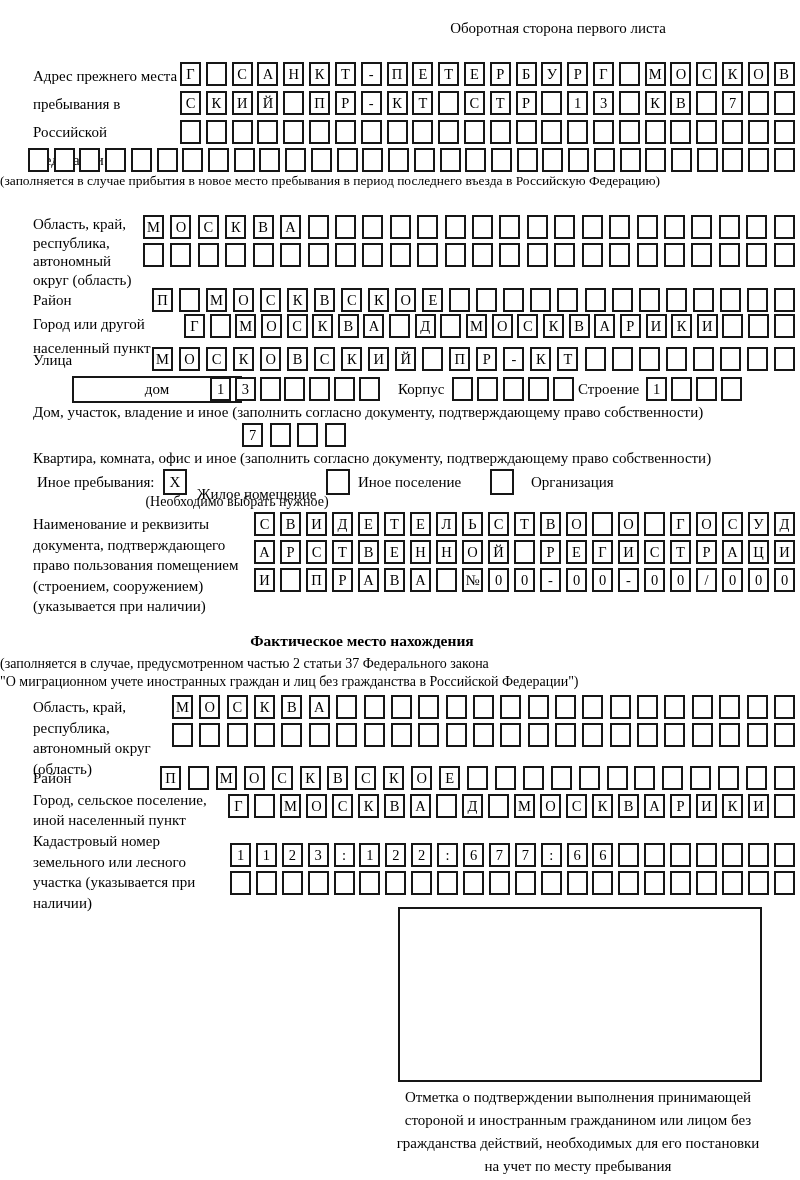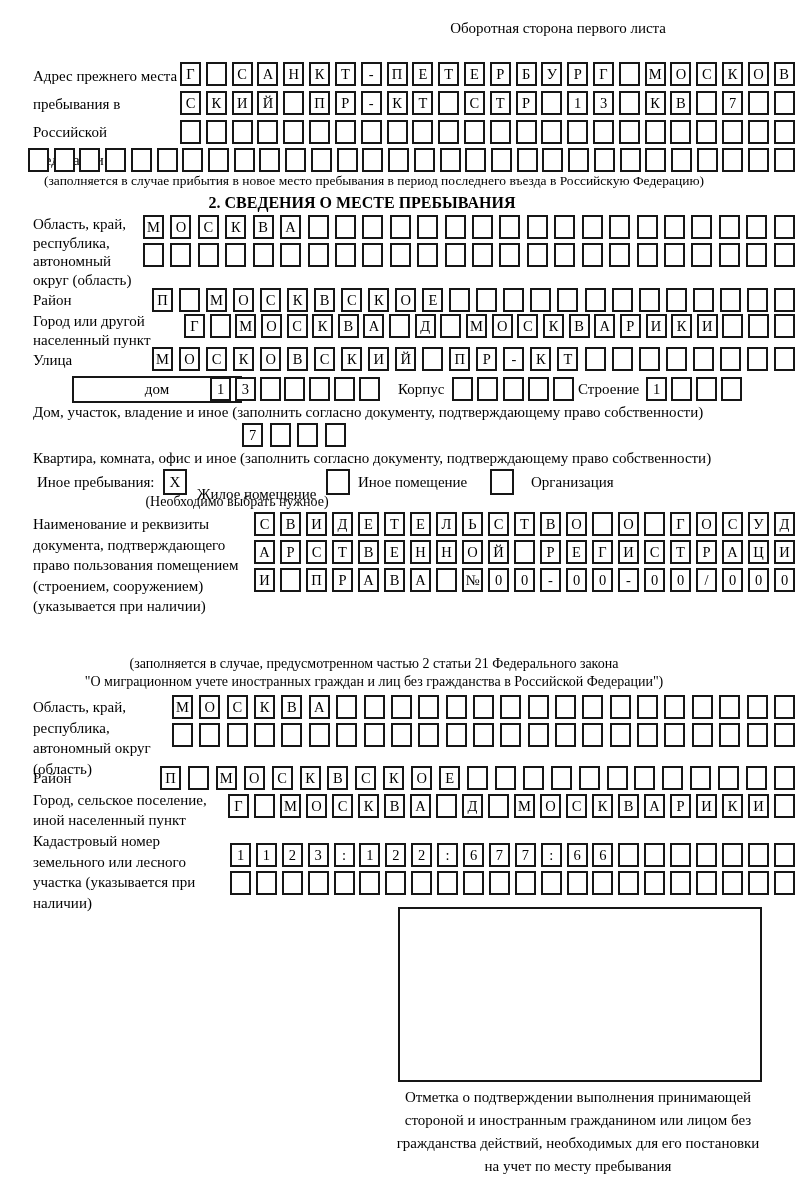--- a/index.html
+++ b/index.html
@@ -8,21 +8,21 @@
   .page{position:relative;width:724px;height:1180px;background:#fff;}
   .abs{position:absolute;}
   .lbl{font-size:15px;line-height:21px;}
   .grid{position:absolute;display:flex;justify-content:space-between;}
   .cell{box-sizing:border-box;width:21px;height:24px;border:2px solid #161616;
         display:flex;align-items:center;justify-content:center;
         font-size:14.5px;background:#fff;}
   .labelbox{box-sizing:border-box;border:2px solid #161616;height:27px;
         display:flex;align-items:center;justify-content:center;font-size:15px;}
   .title{font-weight:bold;text-align:center;width:100%;}
-  .note{text-align:center;width:100%;margin-left:12px;}
+  .note{width:100%;}
   .checkbox{box-sizing:border-box;width:24px;height:26px;border:2px solid #161616;
         display:flex;align-items:center;justify-content:center;font-size:15px;}
   .caption{font-size:15px;}
 </style>
 </head>
 <body>
 
 <div class="page">
 
   <div class="abs" style="top:20px;right:58px;font-size:15px;">Оборотная сторона первого листа</div>
@@ -133,21 +133,20 @@
       <div class="cell"></div>
       <div class="cell"></div>
       <div class="cell"></div>
       <div class="cell"></div>
       <div class="cell"></div>
       <div class="cell"></div>
       <div class="cell"></div>
     </div>
   <div class="abs note" style="top:173px;font-size:13.5px;">(заполняется в случае прибытия в новое место пребывания в период последнего въезда в Российскую Федерацию)</div>
 
-  <div class="abs title" style="top:194px;font-size:16px;">2. СВЕДЕНИЯ О МЕСТЕ ПРЕБЫВАНИЯ</div>
 
   <div class="abs lbl" style="left:33px;top:215px;width:112px;line-height:18.5px;">Область, край, республика, автономный округ (область)</div>
   <div class="grid" style="left:143px;top:215px;width:652px;">
       <div class="cell">М</div>
       <div class="cell">О</div>
       <div class="cell">С</div>
       <div class="cell">К</div>
       <div class="cell">В</div>
       <div class="cell">А</div>
       <div class="cell"></div>
@@ -217,21 +216,21 @@
       <div class="cell"></div>
       <div class="cell"></div>
       <div class="cell"></div>
       <div class="cell"></div>
       <div class="cell"></div>
       <div class="cell"></div>
       <div class="cell"></div>
       <div class="cell"></div>
     </div>
 
-  <div class="abs lbl" style="left:33px;top:312px;width:155px;line-height:19px;">Город или другой населенный пункт</div>
+  <div class="abs lbl" style="left:33px;top:312px;width:155px;line-height:24px;">Город или другой населенный пункт</div>
   <div class="grid" style="left:184px;top:314px;width:611px;">
       <div class="cell">Г</div>
       <div class="cell"></div>
       <div class="cell">М</div>
       <div class="cell">О</div>
       <div class="cell">С</div>
       <div class="cell">К</div>
       <div class="cell">В</div>
       <div class="cell">А</div>
       <div class="cell"></div>
@@ -312,21 +311,21 @@
       <div class="cell"></div>
       <div class="cell"></div>
       <div class="cell"></div>
     </div>
   <div class="abs caption" style="left:33px;top:450px;">Квартира, комната, офис и иное (заполнить согласно документу, подтверждающему право собственности)</div>
 
   <div class="abs lbl" style="left:37px;top:472px;">Иное пребывания:</div>
   <div class="checkbox abs" style="left:163px;top:469px;">X</div>
   <div class="abs lbl" style="left:197px;top:472px;margin-top:12px;">Жилое помещение</div>
   <div class="checkbox abs" style="left:326px;top:469px;"></div>
-  <div class="abs lbl" style="left:358px;top:472px;">Иное помещение</div>
+  <div class="abs lbl" style="left:358px;top:472px;">Иное поселение</div>
   <div class="checkbox abs" style="left:490px;top:469px;"></div>
   <div class="abs lbl" style="left:531px;top:472px;">Организация</div>
   <div class="abs" style="left:112px;top:494px;width:250px;text-align:center;font-size:14px;">(Необходимо выбрать нужное)</div>
 
   <div class="abs lbl" style="left:33px;top:514px;width:215px;line-height:20.5px;">Наименование и реквизиты документа, подтверждающего право пользования помещением (строением, сооружением) (указывается при наличии)</div>
   <div class="grid" style="left:254px;top:512px;width:541px;">
       <div class="cell">С</div>
       <div class="cell">В</div>
       <div class="cell">И</div>
       <div class="cell">Д</div>
@@ -388,21 +387,22 @@
       <div class="cell">0</div>
       <div class="cell">-</div>
       <div class="cell">0</div>
       <div class="cell">0</div>
       <div class="cell">/</div>
       <div class="cell">0</div>
       <div class="cell">0</div>
       <div class="cell">0</div>
     </div>
 
-  <div class="abs note" style="top:656px;font-size:14px;">(заполняется в случае, предусмотренном частью 2 статьи 21 Федерального закона</div>
+  <div class="abs title" style="top:632px;font-size:15.5px;">Фактическое место нахождения</div>
+  <div class="abs note" style="top:656px;font-size:14px;">(заполняется в случае, предусмотренном частью 2 статьи 37 Федерального закона</div>
   <div class="abs note" style="top:674px;font-size:14px;">"О миграционном учете иностранных граждан и лиц без гражданства в Российской Федерации")</div>
 
   <div class="abs lbl" style="left:33px;top:697px;width:137px;line-height:20.5px;">Область, край, республика, автономный округ (область)</div>
   <div class="grid" style="left:172px;top:695px;width:623px;">
       <div class="cell">М</div>
       <div class="cell">О</div>
       <div class="cell">С</div>
       <div class="cell">К</div>
       <div class="cell">В</div>
       <div class="cell">А</div>

